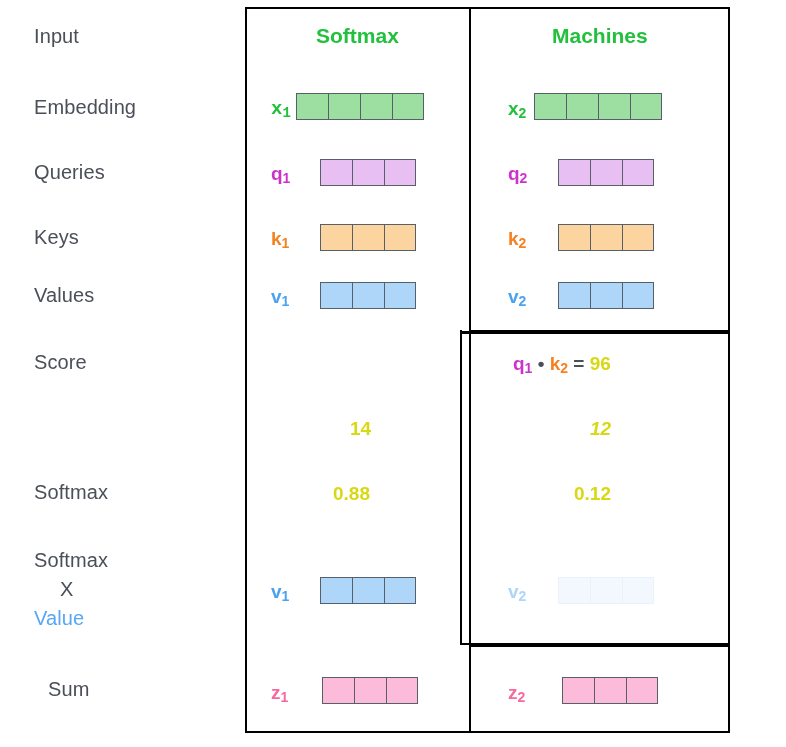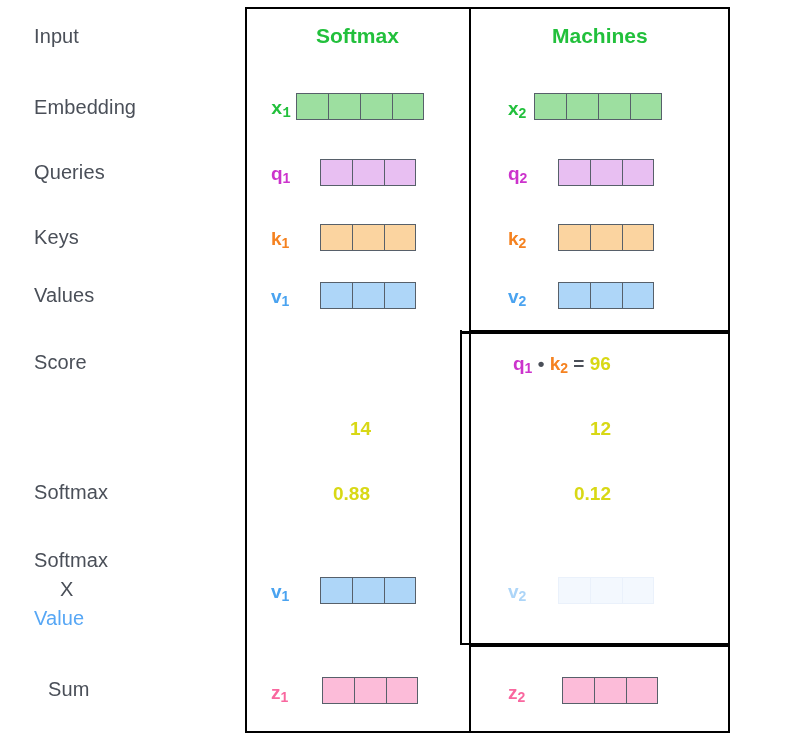--- a/index.html
+++ b/index.html
@@ -173,21 +173,21 @@
 
   <div class="num" style="left:513px;top:353px;">
     <span style="color:#cc33cc">q</span><span class="sub" style="color:#cc33cc">1</span>
     <span class="dotop">•</span>
     <span style="color:#f58220">k</span><span class="sub" style="color:#f58220">2</span>
     <span class="eq">=</span>
     <span style="color:#d8d815">96</span>
   </div>
 
   <div class="num" style="left:350px;top:418px;color:#d8d815;">14</div>
-  <div class="num" style="left:590px;top:418px;color:#d8d815;">12</div>
+  <div class="num" style="left:590px;top:418px;color:#d8d815;font-style:italic;">12</div>
 
   <div class="num" style="left:333px;top:483px;color:#d8d815;">0.88</div>
   <div class="num" style="left:574px;top:483px;color:#d8d815;">0.12</div>
 
   <div class="vname" style="left:271px;top:581px;color:#4aa3f0;">
     <span>v</span><span class="sub">1</span>
   </div>
   <div class="vec" style="left:320px;top:577px;">
     <span class="cell" style="background:#aed6f8"></span>
     <span class="cell" style="background:#aed6f8"></span>

